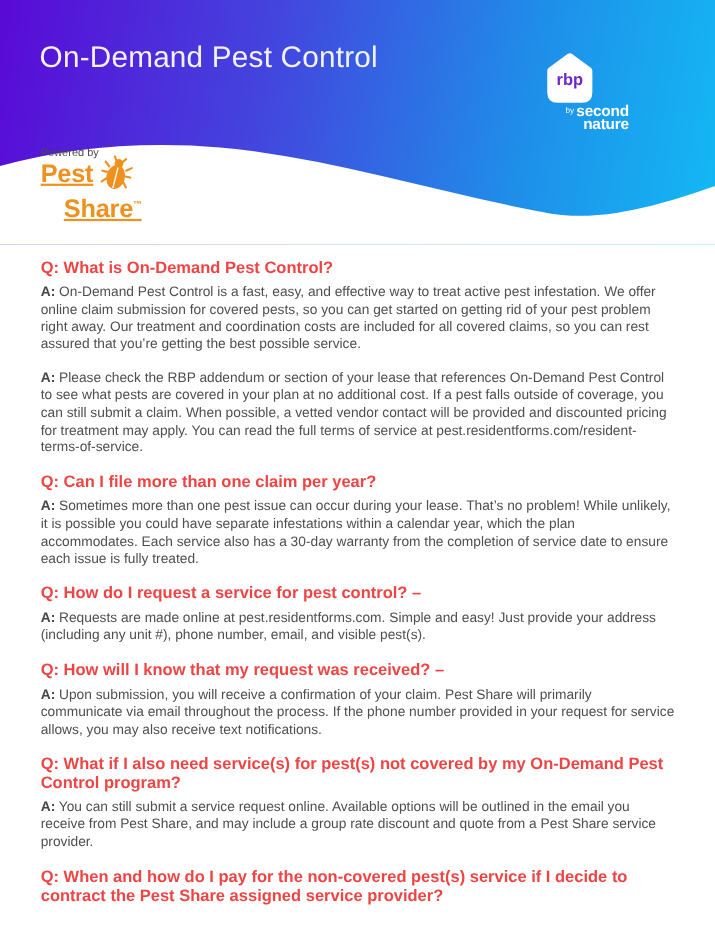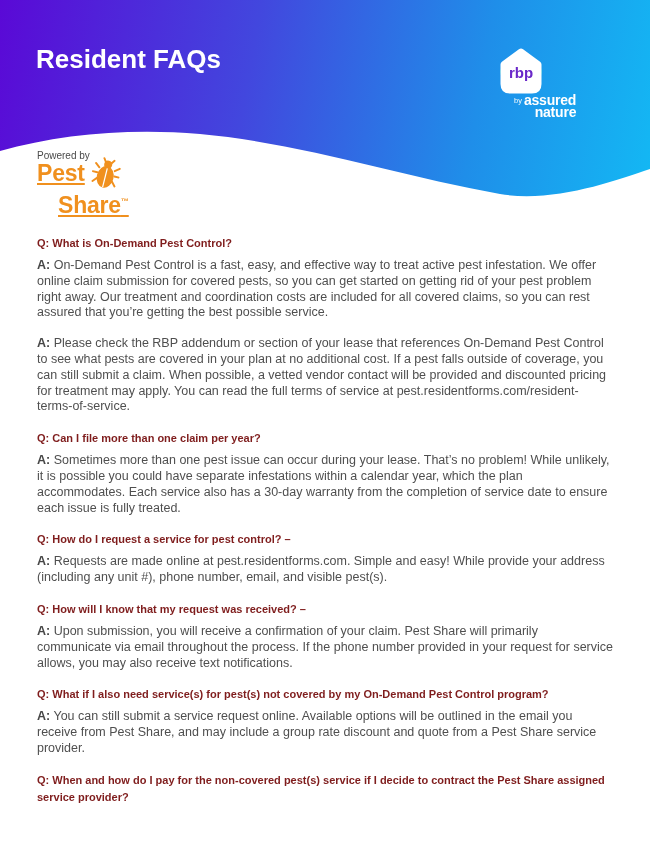--- a/index.html
+++ b/index.html
@@ -74,21 +74,21 @@
     font-weight: 700;
     letter-spacing: -0.2px;
     line-height: 12px;
   }
   .sn-nature { text-align: right; }
 
   
   .powered {
     position: absolute;
     left: 37px;
-    top: 150px;
+    top: 134px;
   }
   .powered-label {
     font-size: 10px;
     color: #4a4a4a;
     font-weight: 500;
     margin-bottom: 2px;
   }
   .ps-row { display: flex; align-items: flex-start; }
   .ps-word {
     font-size: 23px;
@@ -101,22 +101,22 @@
   .ps-share { margin-left: 21px; margin-top: 1px; }
   .ps-tm { font-size: 8px; vertical-align: 9px; font-weight: 700; }
   .beetle { margin-left: 7px; margin-top: -6px; transform: rotate(14deg); }
 
   
   .faq-list {
     padding: 13px 36px 0 37px;
     width: 650px;
   }
   .faq-q {
-    color: #7f1d1d;
-    font-size: 11px;
+    color: #ef4444;
+    font-size: 15px;
     font-weight: 700;
     line-height: 17px;
     margin-bottom: 6px;
   }
   .faq-a {
     color: #4f4f4f;
     font-size: 12.5px;
     line-height: 15.8px;
     margin-bottom: 15px;
   }
@@ -125,33 +125,33 @@
 </head>
 <body>
 
 <div class="header">
 
   <svg class="wave" viewBox="0 0 650 96" preserveAspectRatio="none" aria-hidden="true">
     <path d="M0,25 C60,8 130,2 200,8 C300,17 400,50 500,68 C552,77 612,56 650,43 L650,96 L0,96 Z" fill="#ffffff"></path>
   </svg>
 
   <div class="title-block">
-    <div class="title-line2">Resident FAQs</div>
+    <div class="title-line1">On-Demand Pest Control</div>
   </div>
 
   <div class="rbp-cluster">
     <svg class="rbp-badge" width="56" height="56" viewBox="0 0 56 56" aria-hidden="true">
       <rect x="11" y="11" width="34" height="34" rx="8" fill="#2fc7c9" transform="rotate(45 28 28)"></rect>
       <path d="M28,8 L45,20.5 L45,40 Q45,46 39,46 L17,46 Q11,46 11,40 L11,20.5 Z" fill="#ffffff" stroke="#ffffff" stroke-width="7" stroke-linejoin="round"></path>
       <text x="28" y="33.5" text-anchor="middle" font-family="Liberation Sans, DejaVu Sans, sans-serif" font-size="15" font-weight="700" fill="#6a28c9">rbp</text>
     </svg>
     <div class="sn-block">
       <div class="sn-row">
         <span class="sn-by">by</span>
-        <span class="sn-word">assured</span>
+        <span class="sn-word">second</span>
       </div>
       <div class="sn-word sn-nature">nature</div>
     </div>
   </div>
 
   <div class="powered">
     <div class="powered-label">Powered by</div>
     <div class="ps-row">
       <span class="ps-word">Pest</span>
       <svg class="beetle" width="28" height="33" viewBox="0 0 32 36" aria-hidden="true">
@@ -185,21 +185,21 @@
     <div class="faq-a"><strong>A:</strong><span> Please check the RBP addendum or section of your lease that references On-Demand Pest Control to see what pests are covered in your plan at no additional cost. If a pest falls outside of coverage, you can still submit a claim. When possible, a vetted vendor contact will be provided and discounted pricing for treatment may apply. You can read the full terms of service at pest.residentforms.com/resident-terms-of-service.</span></div>
   </div>
 
   <div>
     <div class="faq-q">Q: Can I file more than one claim per year?</div>
     <div class="faq-a"><strong>A:</strong><span> Sometimes more than one pest issue can occur during your lease. That’s no problem! While unlikely, it is possible you could have separate infestations within a calendar year, which the plan accommodates. Each service also has a 30-day warranty from the completion of service date to ensure each issue is fully treated.</span></div>
   </div>
 
   <div>
     <div class="faq-q">Q: How do I request a service for pest control? –</div>
-    <div class="faq-a"><strong>A:</strong><span> Requests are made online at pest.residentforms.com. Simple and easy! While provide your address (including any unit #), phone number, email, and visible pest(s).</span></div>
+    <div class="faq-a"><strong>A:</strong><span> Requests are made online at pest.residentforms.com. Simple and easy! Just provide your address (including any unit #), phone number, email, and visible pest(s).</span></div>
   </div>
 
   <div>
     <div class="faq-q">Q: How will I know that my request was received? –</div>
     <div class="faq-a"><strong>A:</strong><span> Upon submission, you will receive a confirmation of your claim. Pest Share will primarily communicate via email throughout the process. If the phone number provided in your request for service allows, you may also receive text notifications.</span></div>
   </div>
 
   <div>
     <div class="faq-q">Q: What if I also need service(s) for pest(s) not covered by my On-Demand Pest Control program?</div>
     <div class="faq-a"><strong>A:</strong><span> You can still submit a service request online. Available options will be outlined in the email you receive from Pest Share, and may include a group rate discount and quote from a Pest Share service provider.</span></div>

